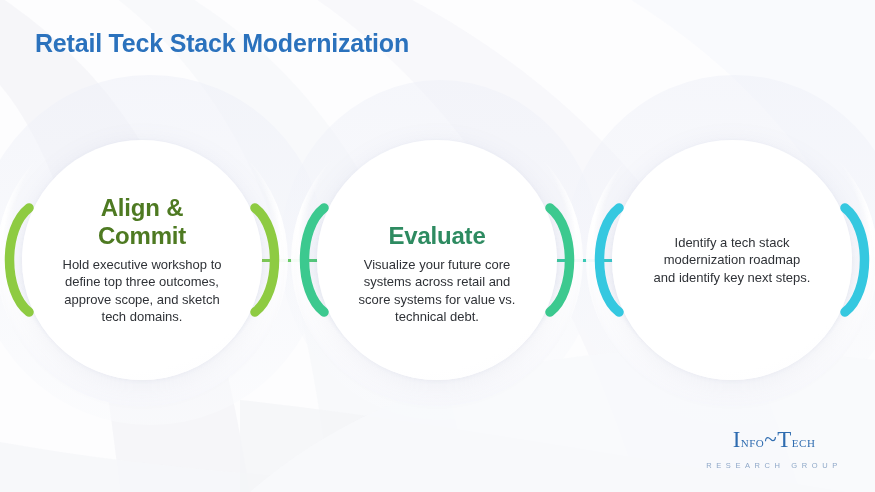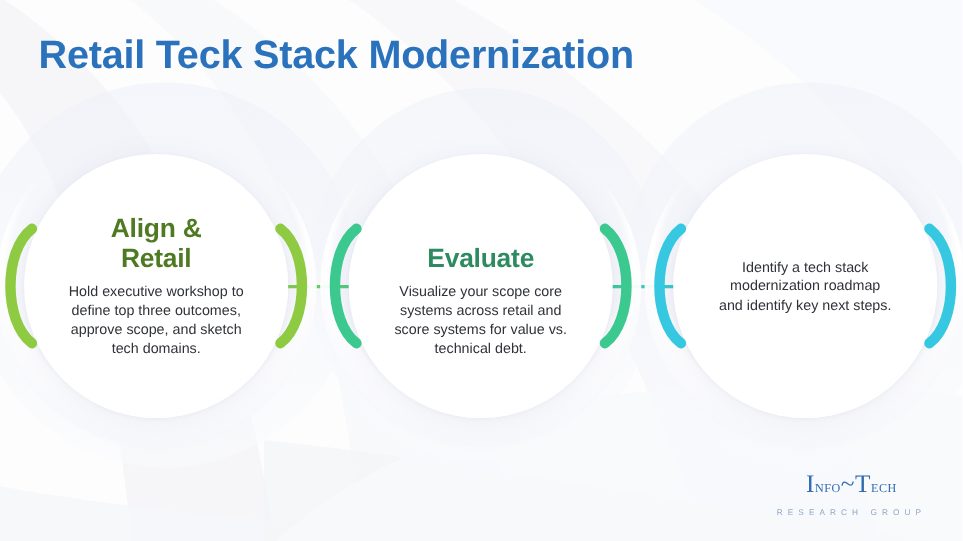--- a/index.html
+++ b/index.html
@@ -10,21 +10,21 @@
     position:relative;
   }
   #stage{position:absolute;inset:0;width:875px;height:492px;overflow:hidden;background:#fdfdfe;}
 
   
   .bg-svg{position:absolute;inset:0;width:875px;height:492px;}
 
   
   .title{
     position:absolute;left:35px;top:29px;
-    font-size:36px;font-weight:bold;letter-spacing:-0.2px;
+    font-size:25px;font-weight:bold;letter-spacing:-0.2px;
     color:#2b72bd;white-space:nowrap;
   }
 
   
   .diagram{position:absolute;left:0;top:0;width:875px;height:492px;}
 
   .node{position:absolute;top:140px;width:240px;height:240px;}
   .node.n1{left:22px;}
   .node.n2{left:317px;}
   .node.n3{left:612px;}
@@ -151,21 +151,21 @@
       </div>
       <div class="arc right">
         <svg width="46" height="116" viewBox="0 0 46 116">
           <path d="M 10 6 C 36 26, 36 90, 10 110" fill="none" stroke="#8ecb42" stroke-width="9.5" stroke-linecap="round"></path>
         </svg>
       </div>
 
       <div class="node-text">
         <div class="node-head" style="color:#4e7a22;">
           <span>Align &amp;</span><br>
-          <span>Retail</span>
+          <span>Commit</span>
         </div>
         <div class="node-body">Hold executive workshop to define top three outcomes, approve scope, and sketch tech domains.</div>
       </div>
     </div>
 
     <div class="node n2">
       <div class="halo"></div>
       <div class="disc"></div>
 
       <div class="arc left">
@@ -177,21 +177,21 @@
         <svg width="46" height="116" viewBox="0 0 46 116">
           <path d="M 10 6 C 36 26, 36 90, 10 110" fill="none" stroke="#3cc98f" stroke-width="9.5" stroke-linecap="round"></path>
         </svg>
       </div>
 
       <div class="node-text">
         <div class="node-head" style="color:#2e8b61;">
           <br>
           <span>Evaluate</span>
         </div>
-        <div class="node-body">Visualize your scope core systems across retail and score systems for value vs. technical debt.</div>
+        <div class="node-body">Visualize your future core systems across retail and score systems for value vs. technical debt.</div>
       </div>
     </div>
 
     <div class="node n3">
       <div class="halo"></div>
       <div class="disc"></div>
 
       <div class="arc left">
         <svg width="46" height="116" viewBox="0 0 46 116">
           <path d="M 36 6 C 10 26, 10 90, 36 110" fill="none" stroke="#35c8e0" stroke-width="9.5" stroke-linecap="round"></path>

